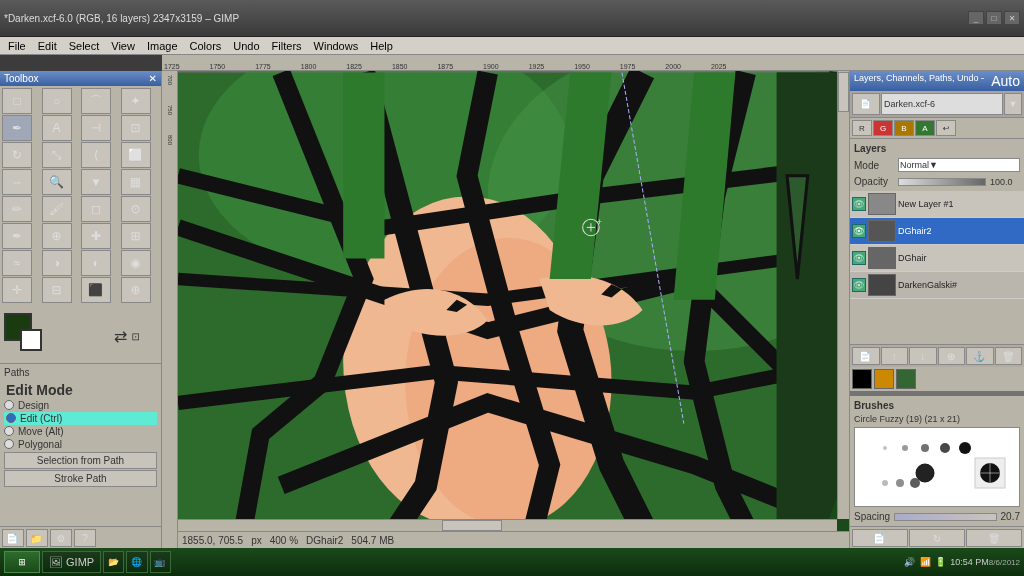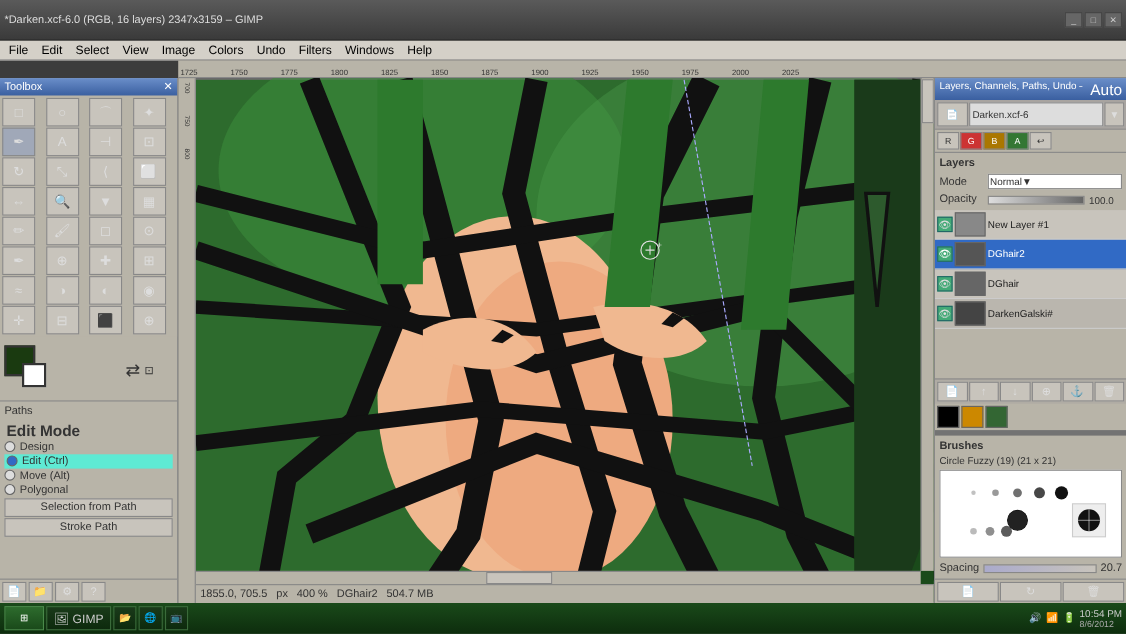--- a/index.html
+++ b/index.html
@@ -607,18 +607,18 @@
   <div style="height:22px;background:linear-gradient(to bottom,#1a3a1a,#0d2a0d);border:1px solid #3a6a3a;padding:0 4px;display:flex;align-items:center;font-size:9px;color:#aaa;cursor:pointer;">
     <span>🌐</span>
   </div>
   <div style="height:22px;background:linear-gradient(to bottom,#1a3a1a,#0d2a0d);border:1px solid #3a6a3a;padding:0 4px;display:flex;align-items:center;font-size:9px;color:#aaa;cursor:pointer;">
     <span>📺</span>
   </div>
   <div style="margin-left:auto;display:flex;align-items:center;gap:4px;">
     <span style="font-size:9px;color:#aaa;">🔊</span>
     <span style="font-size:9px;color:#aaa;">📶</span>
     <span style="font-size:9px;color:#aaa;">🔋</span>
-    <div style="display:flex;flex-direction:column;align-items:flex-start;cursor:pointer;">
+    <div style="display:flex;flex-direction:row;align-items:center;cursor:pointer;">
       <span style="font-size:9px;color:#ccc;">10:54 PM</span>
       <span style="font-size:8px;color:#aaa;">8/6/2012</span>
     </div>
   </div>
 </div>
 
 </body></html>

